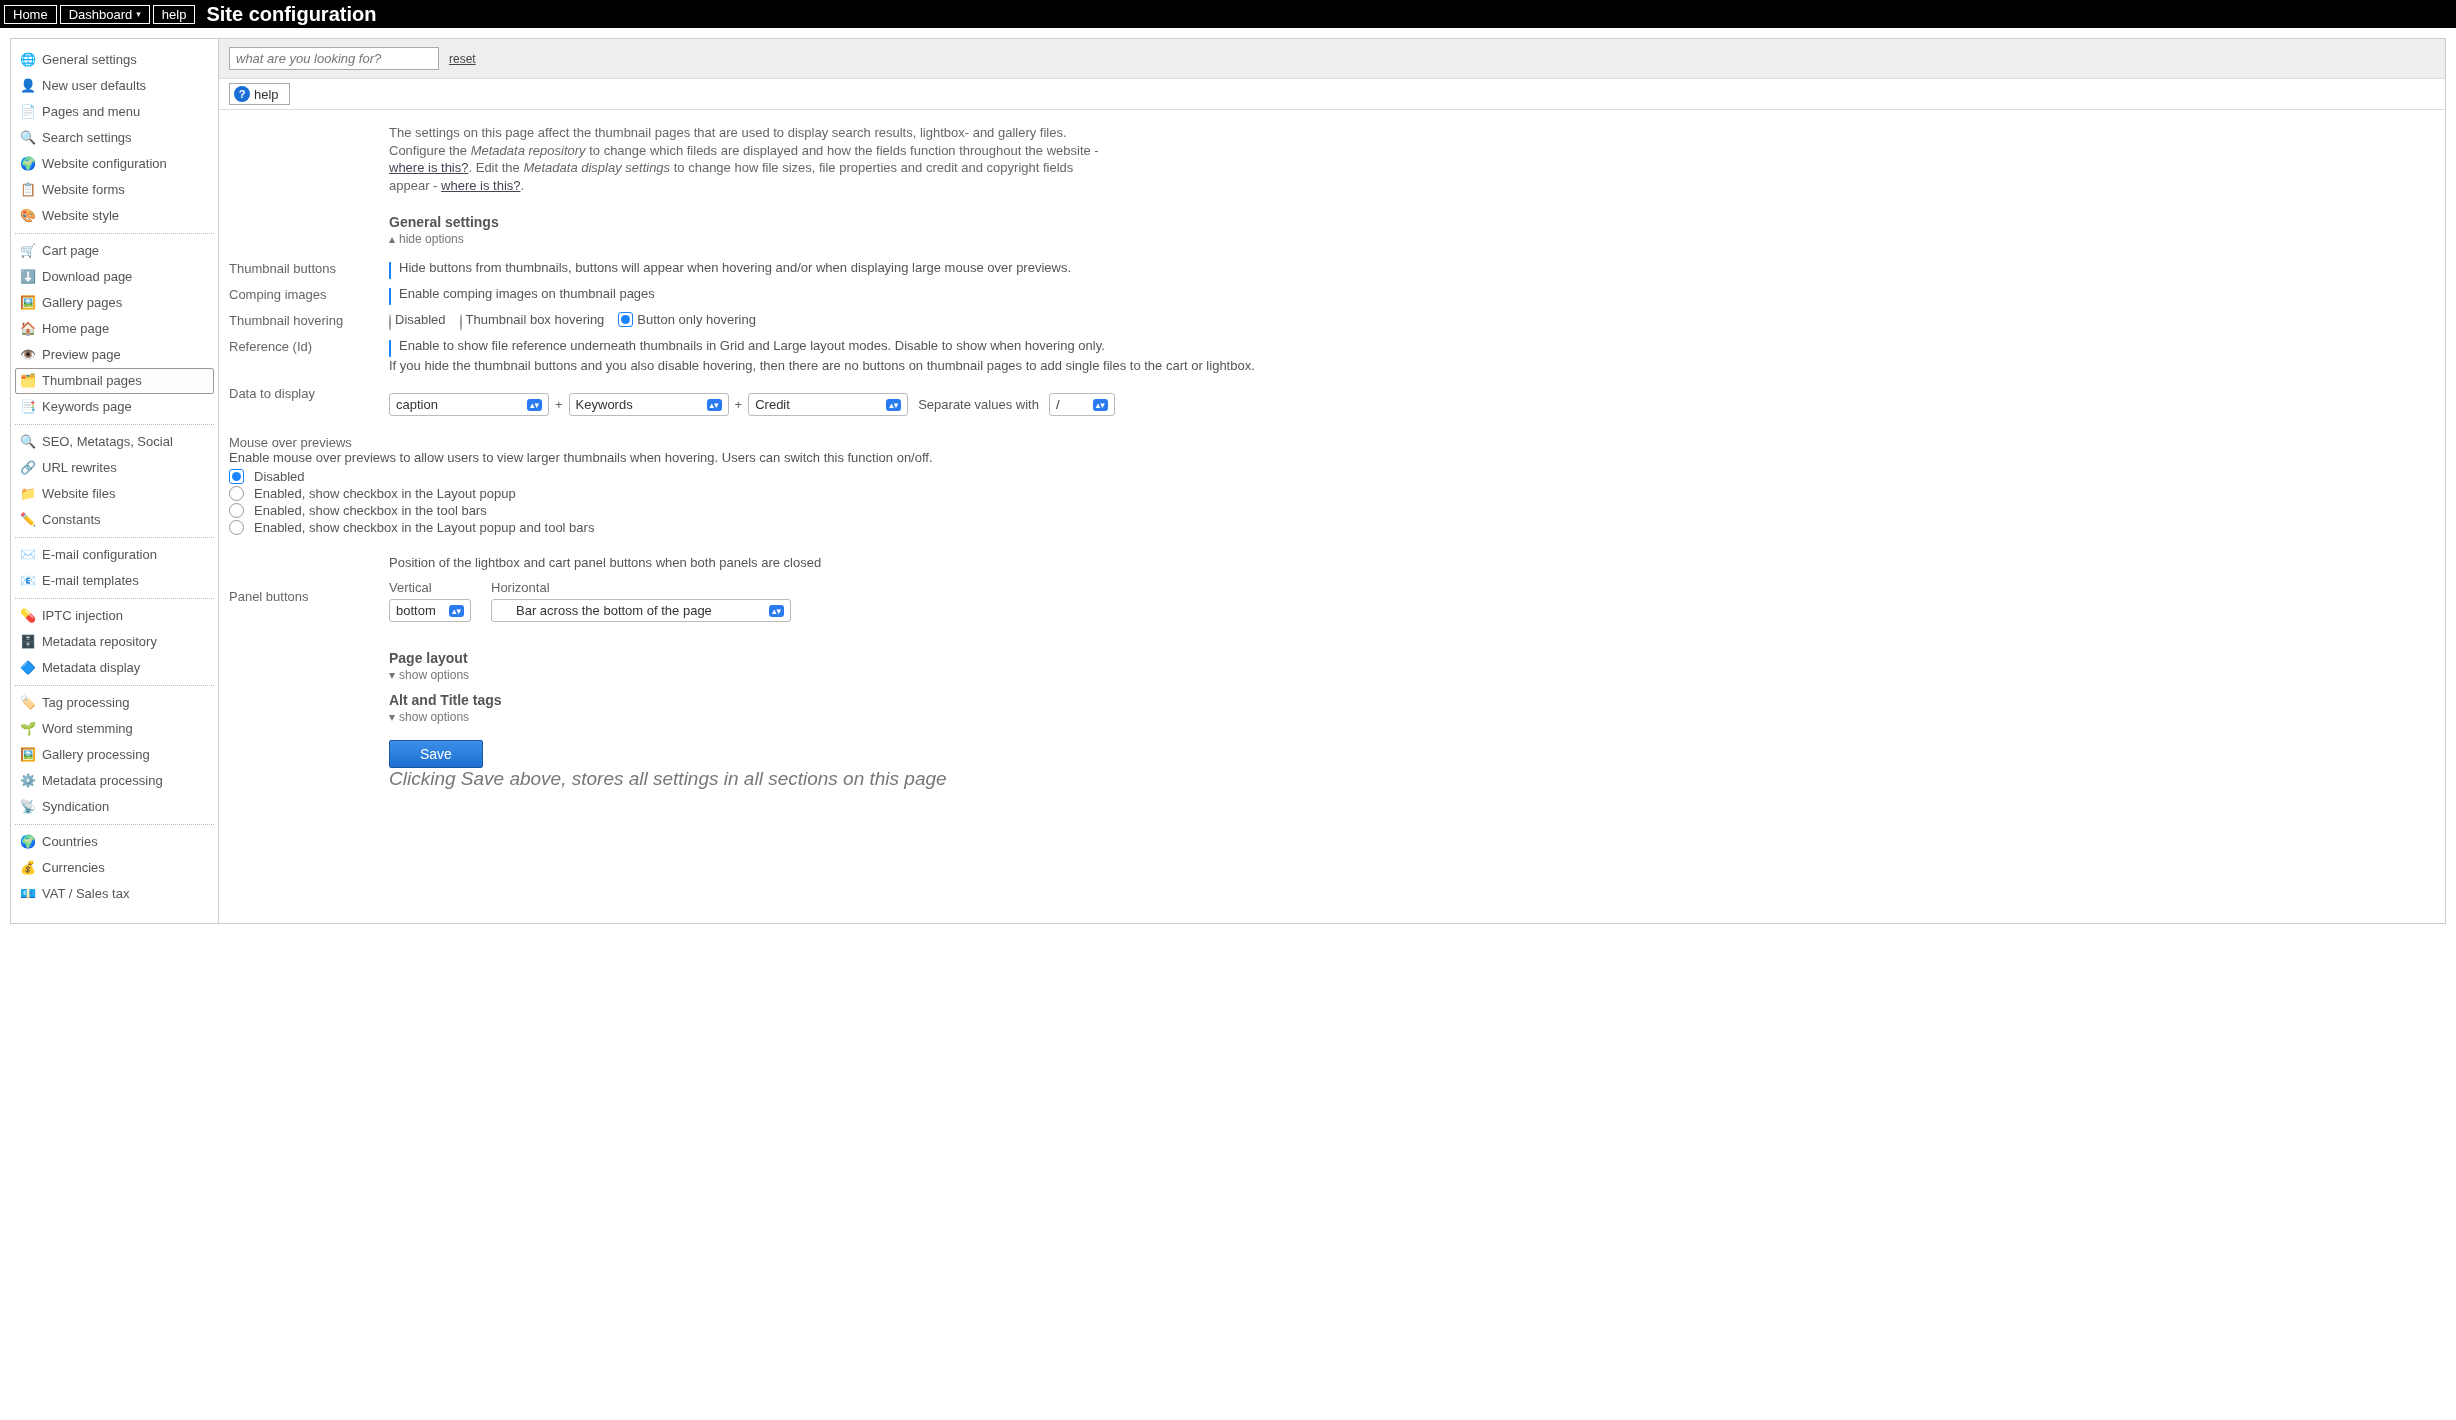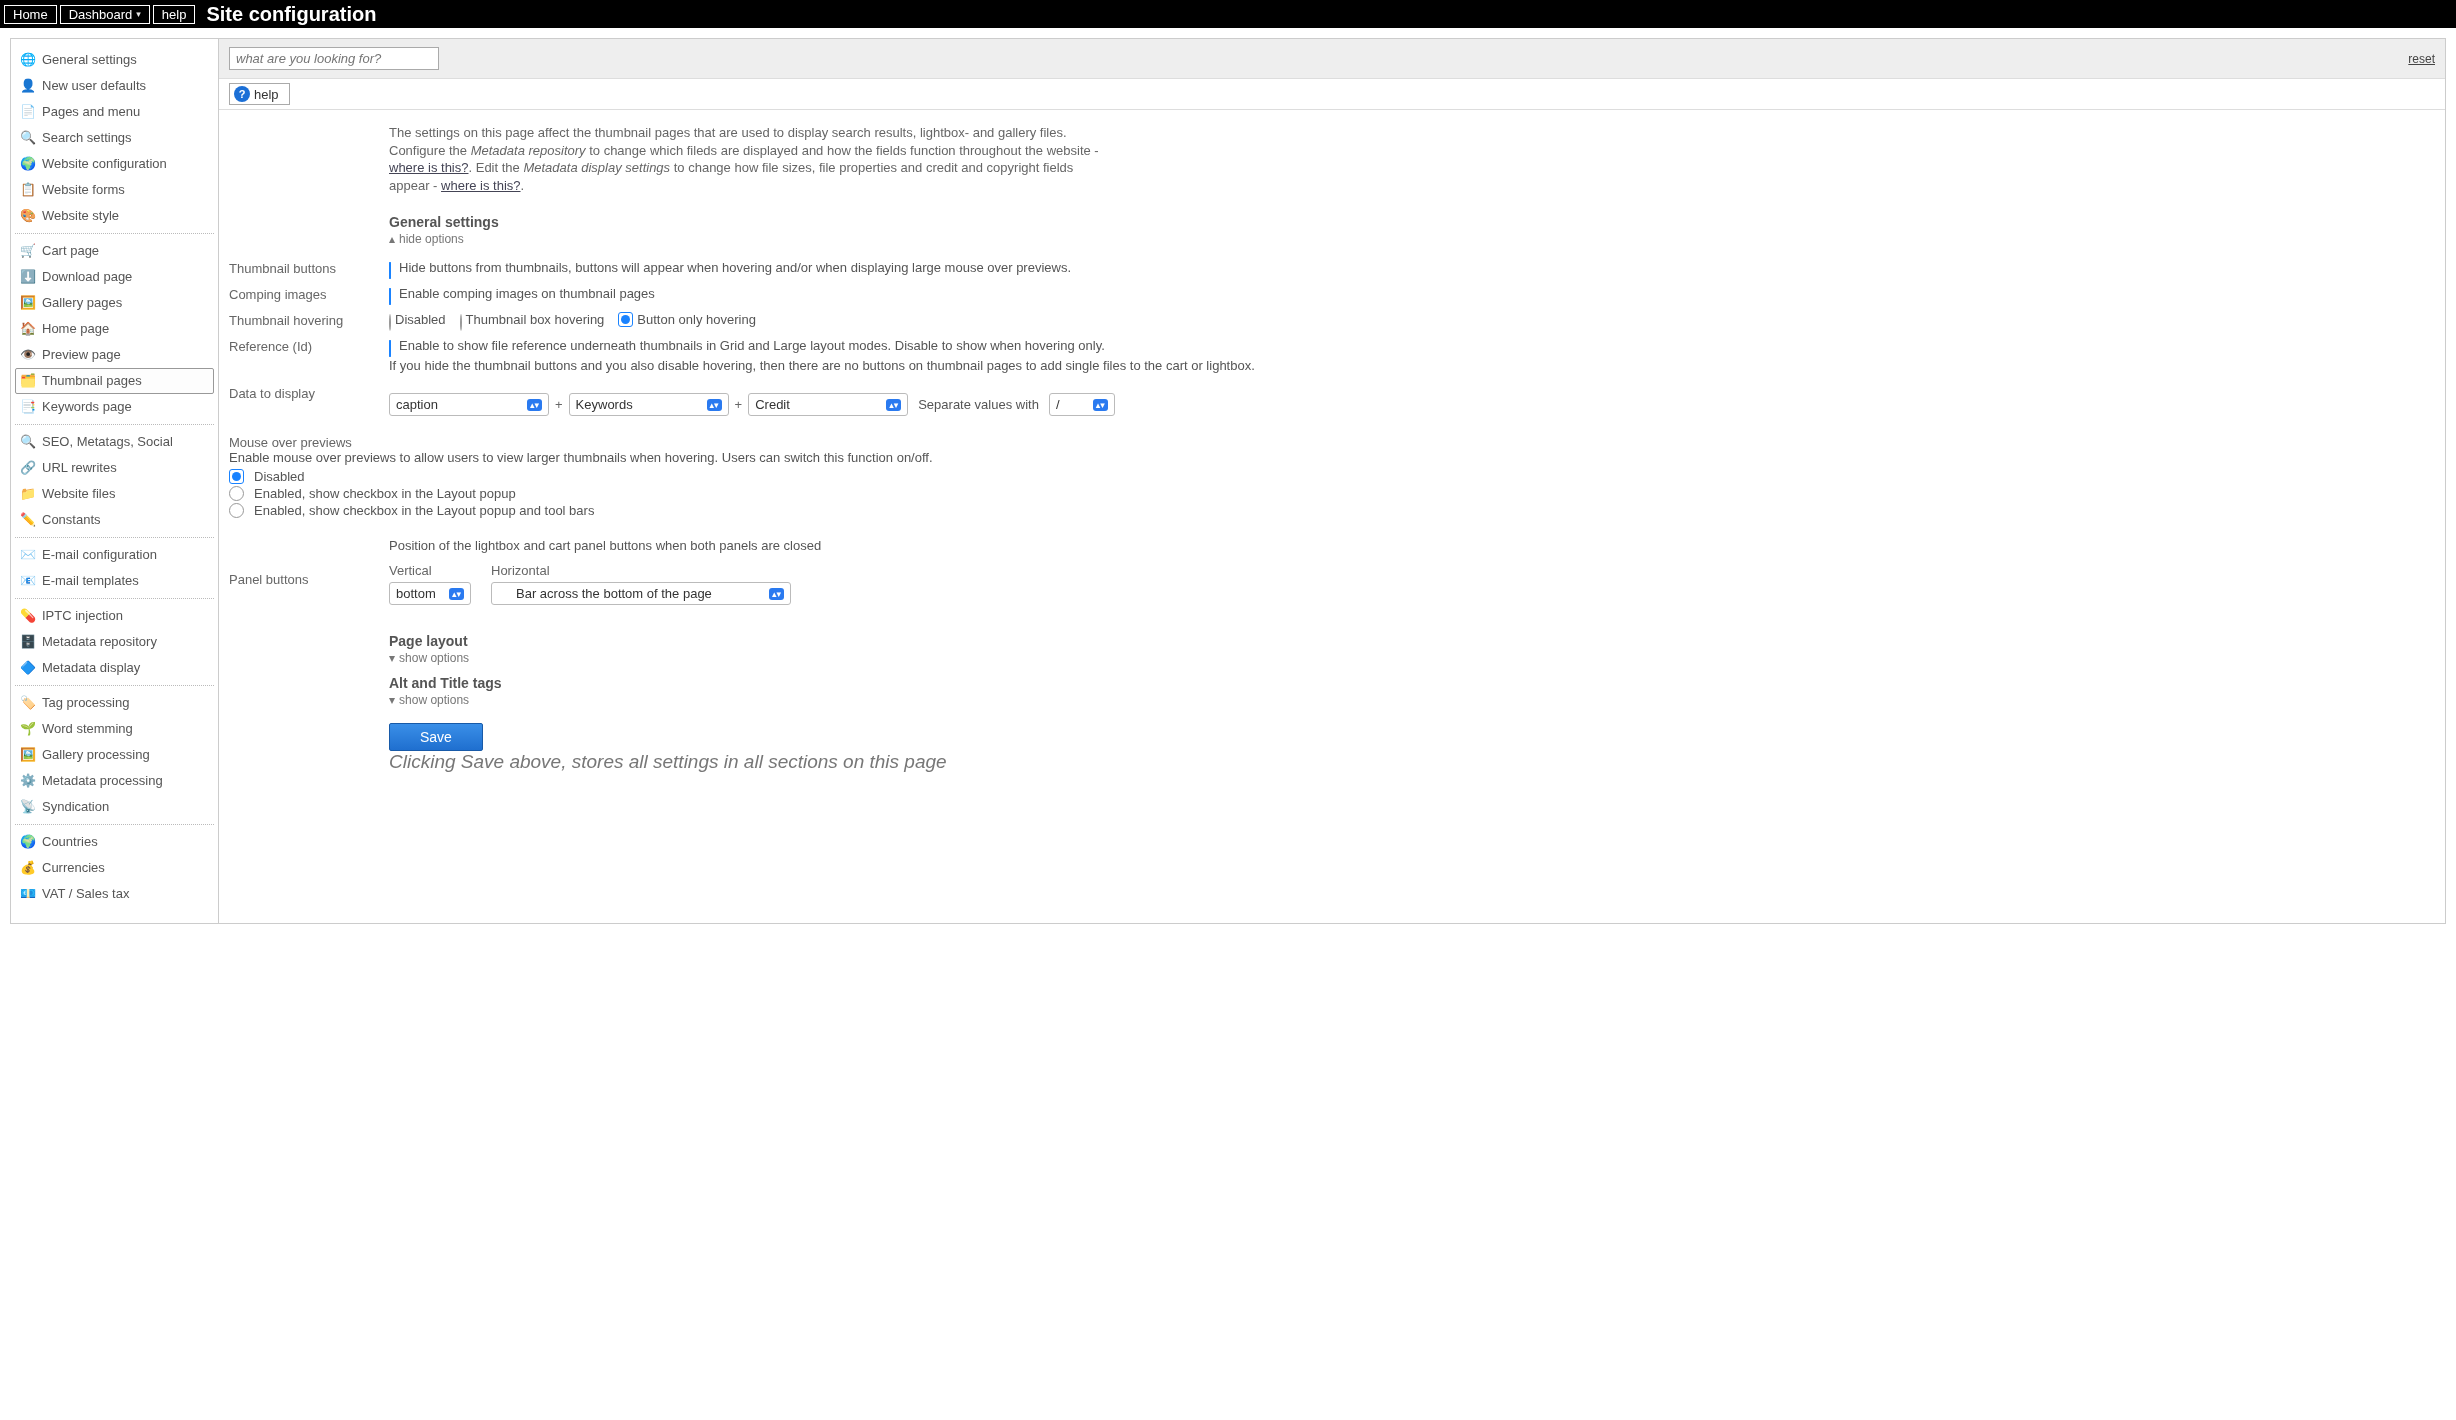--- a/index.html
+++ b/index.html
@@ -13,21 +13,21 @@
 .frame { border: 1px solid #ccc; margin: 10px; display: flex; min-height: 800px; background: #fff; }
 
 .sidebar { width: 208px; border-right: 1px solid #ccc; padding: 8px 4px; }
 .sidebar-group { border-bottom: 1px dotted #bbb; padding-bottom: 4px; margin-bottom: 4px; }
 .sidebar-group:last-child { border-bottom: none; }
 .sidebar-item { display: flex; align-items: center; padding: 3px 4px; color: #555; cursor: pointer; font-size: 13px; line-height: 18px; border: 1px solid transparent; }
 .sidebar-item.active { border: 1px solid #999; background: #fdfdfd; border-radius: 2px; }
 .sidebar-item .sic { width: 16px; height: 16px; margin-right: 6px; display: inline-flex; align-items: center; justify-content: center; font-size: 13px; }
 
 .main { flex: 1; display: flex; flex-direction: column; }
-.searchbar { background: #eee; border: 1px solid #ddd; border-left: none; border-right: none; border-top: none; padding: 8px 10px; display: flex; align-items: center; gap: 10px; justify-content: space-between; }
+.searchbar { background: #eee; border: 1px solid #ddd; border-left: none; border-right: none; border-top: none; padding: 8px 10px; display: flex; align-items: center; gap: 10px; }
 .searchbar input { border: 1px solid #aaa; padding: 3px 6px; width: 210px; font-style: italic; color: #555; font-size: 13px; }
 .searchbar .reset { color: #444; text-decoration: underline; cursor: pointer; font-size: 12px; }
 
 .helprow { border-bottom: 1px solid #ddd; padding: 4px 10px; }
 .help-btn { display: inline-flex; align-items: center; gap: 4px; border: 1px solid #aaa; background: #fff; padding: 2px 10px 2px 4px; cursor: pointer; font-size: 13px; color: #333; }
 .help-btn .qm { width: 16px; height: 16px; border-radius: 50%; background: #1b6fd6; color: #fff; display: inline-flex; align-items: center; justify-content: center; font-weight: bold; font-size: 11px; }
 
 .content { padding: 14px 20px 30px 10px; }
 .intro { color: #666; margin-left: 160px; max-width: 720px; line-height: 1.35; font-size: 13px; margin-bottom: 20px; }
 .intro em { font-style: italic; }
@@ -322,20 +322,24 @@
               <div class="line">
                 <span class="radio sel"></span>
                 <span style="color: rgb(85, 85, 85); margin-left: 6px;">Disabled</span>
               </div>
               <div class="line">
                 <span class="radio"></span>
                 <span style="color: rgb(85, 85, 85); margin-left: 6px;">Enabled, show checkbox in the Layout popup</span>
               </div>
               <div class="line">
                 <span class="radio"></span>
+                <span style="color: rgb(85, 85, 85); margin-left: 6px;">Enabled, show checkbox in the tool bars</span>
+              </div>
+              <div class="line">
+                <span class="radio"></span>
                 <span style="color: rgb(85, 85, 85); margin-left: 6px;">Enabled, show checkbox in the Layout popup and tool bars</span>
               </div>
             </div>
         </div>
       </div>
 
       <div class="row" style="margin-top:10px;">
         <div class="lbl" style="padding-top:34px;">Panel buttons</div>
         <div class="val">
           <div>Position of the lightbox and cart panel buttons when both panels are closed</div>

